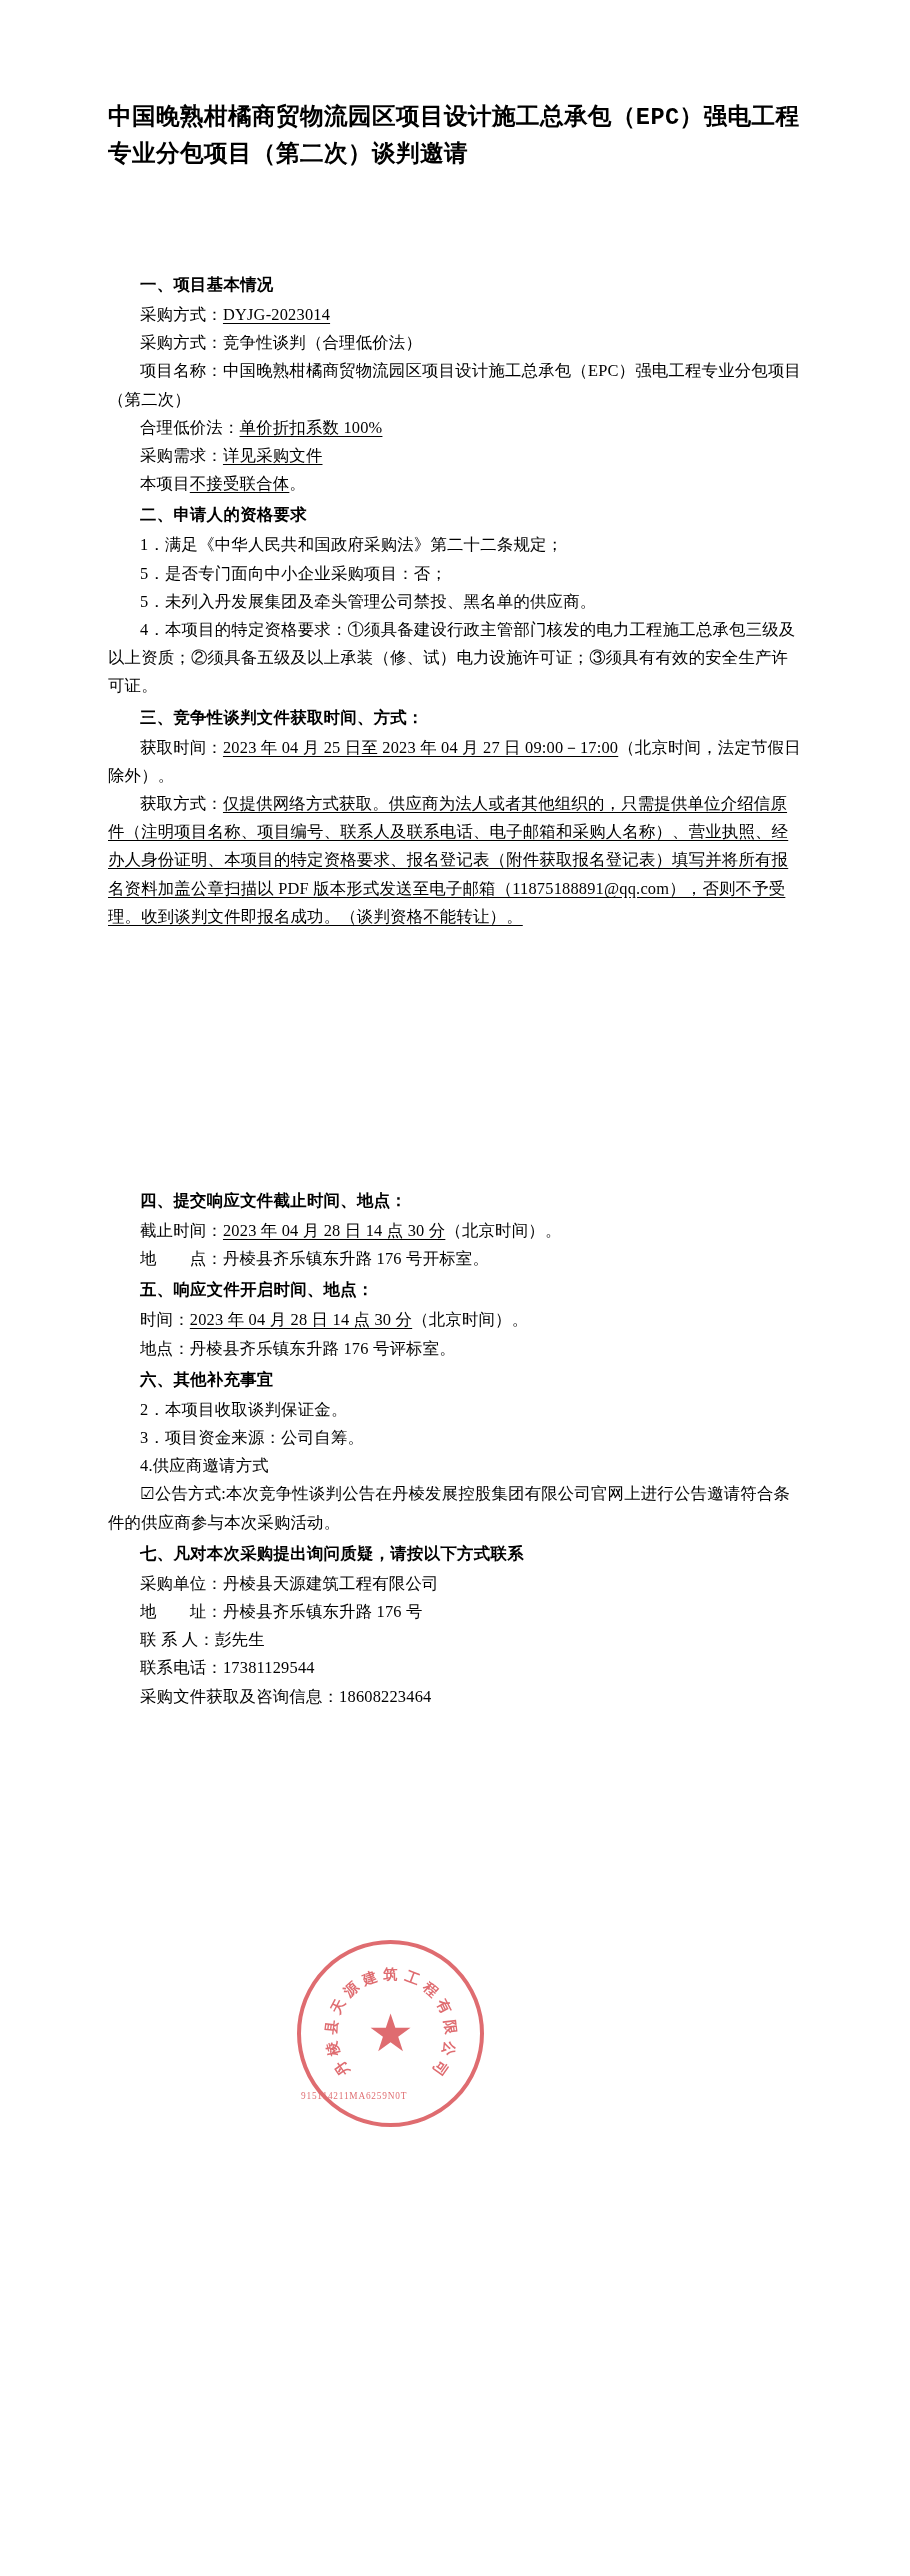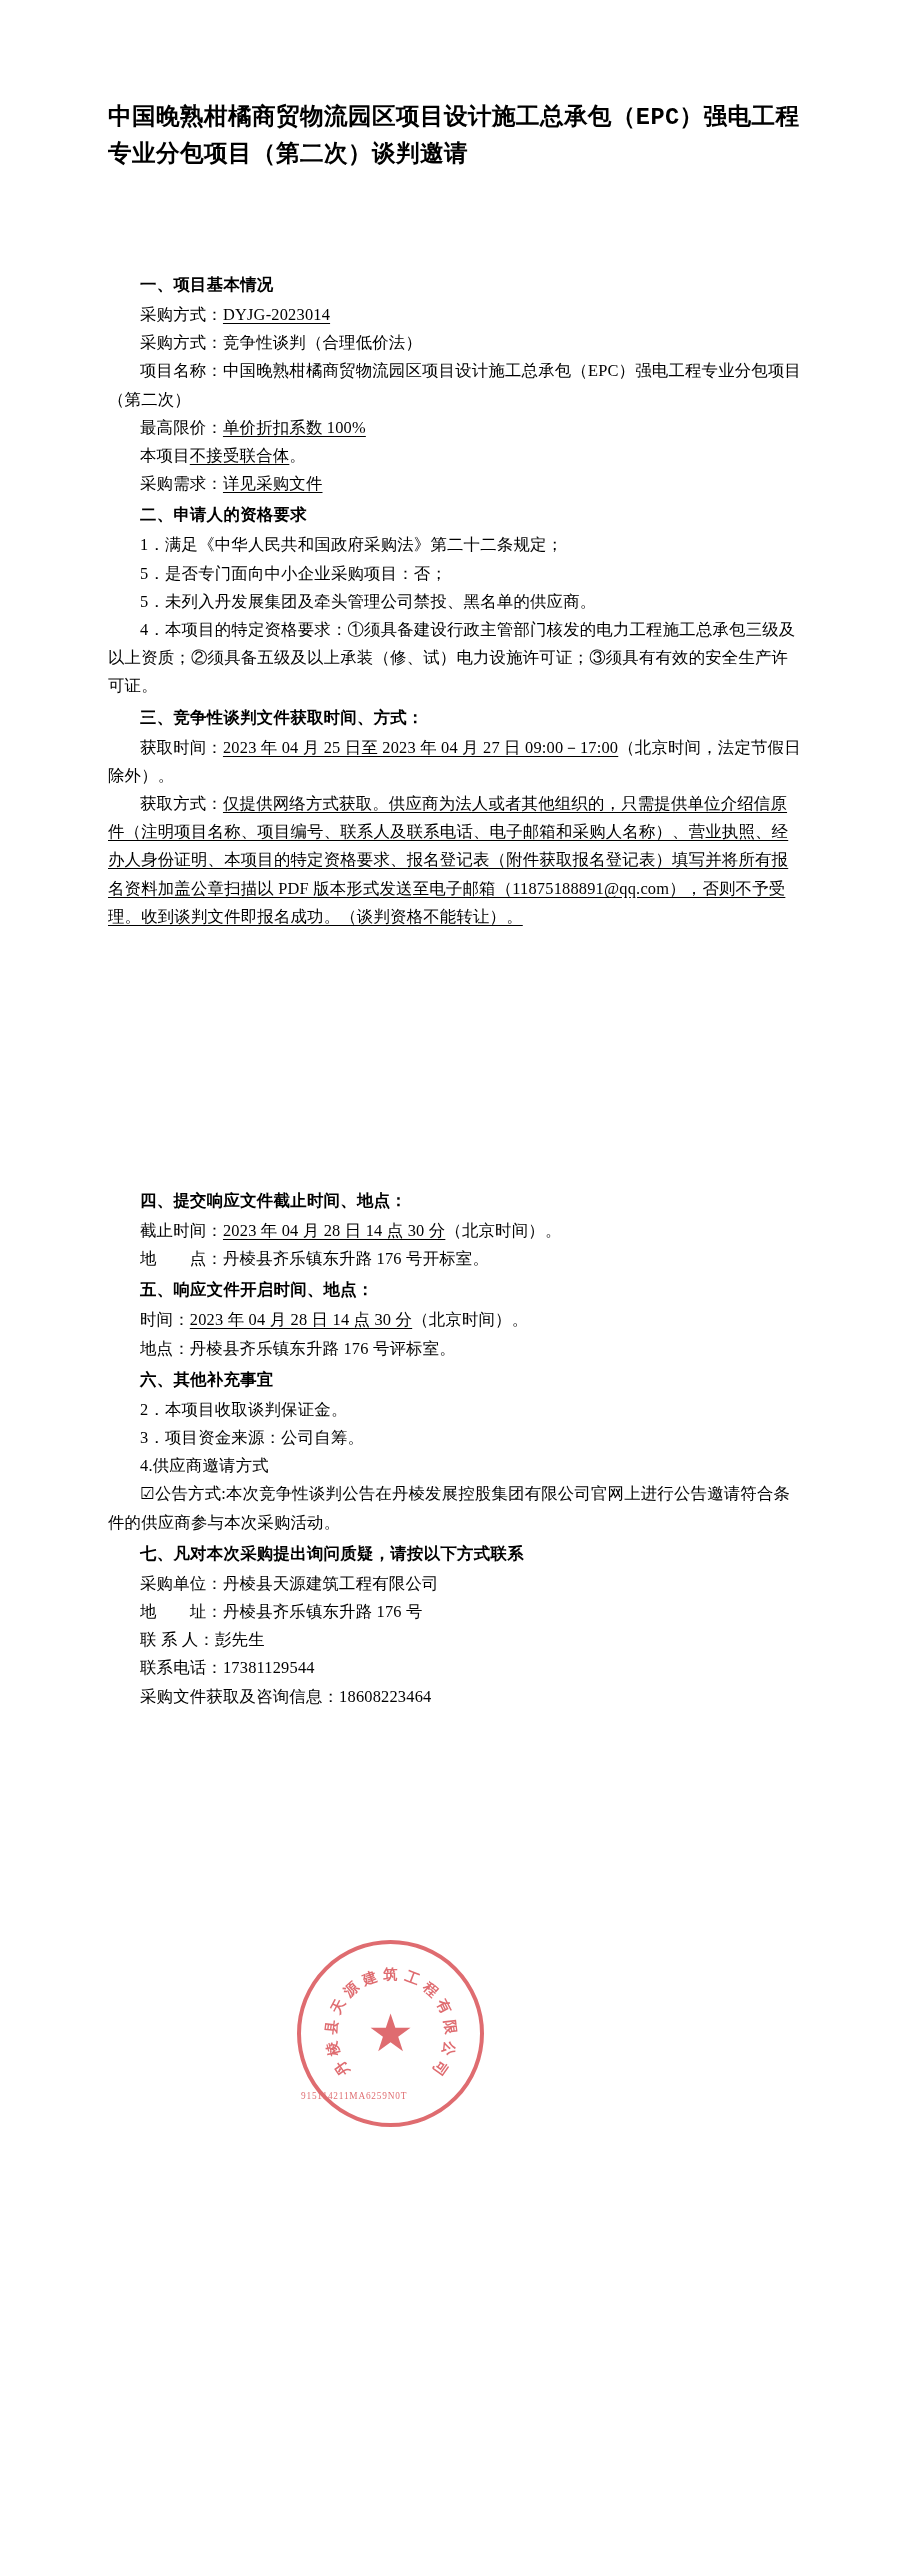--- a/index.html
+++ b/index.html
@@ -122,29 +122,29 @@
 
     <div class="para">
       <span>采购方式：</span><span>竞争性谈判（合理低价法）</span>
     </div>
 
     <div class="para">
       <span>项目名称：</span><span>中国晚熟柑橘商贸物流园区项目设计施工总承包（EPC）强电工程专业分包项目（第二次）</span>
     </div>
 
     <div class="para">
-      <span>最高限价：</span><span class="u">单价折扣系数 100%</span>
+      <span>合理低价法：</span><span class="u">单价折扣系数 100%</span>
+    </div>
+
+    <div class="para">
+      <span>采购需求：</span><span class="u">详见采购文件</span>
     </div>
 
     <div class="para">
       <span>本项目</span><span class="u">不接受联合体</span><span>。</span>
-    </div>
-
-    <div class="para">
-      <span>采购需求：</span><span class="u">详见采购文件</span>
     </div>
 
     <div class="sec-head">二、申请人的资格要求</div>
     <div class="para">1．满足《中华人民共和国政府采购法》第二十二条规定；</div>
     <div class="para">5．是否专门面向中小企业采购项目：否；</div>
     <div class="para">5．未列入丹发展集团及牵头管理公司禁投、黑名单的供应商。</div>
     <div class="para">4．本项目的特定资格要求：①须具备建设行政主管部门核发的电力工程施工总承包三级及以上资质；②须具备五级及以上承装（修、试）电力设施许可证；③须具有有效的安全生产许可证。</div>
 
     <div class="sec-head">三、竞争性谈判文件获取时间、方式：</div>
 

